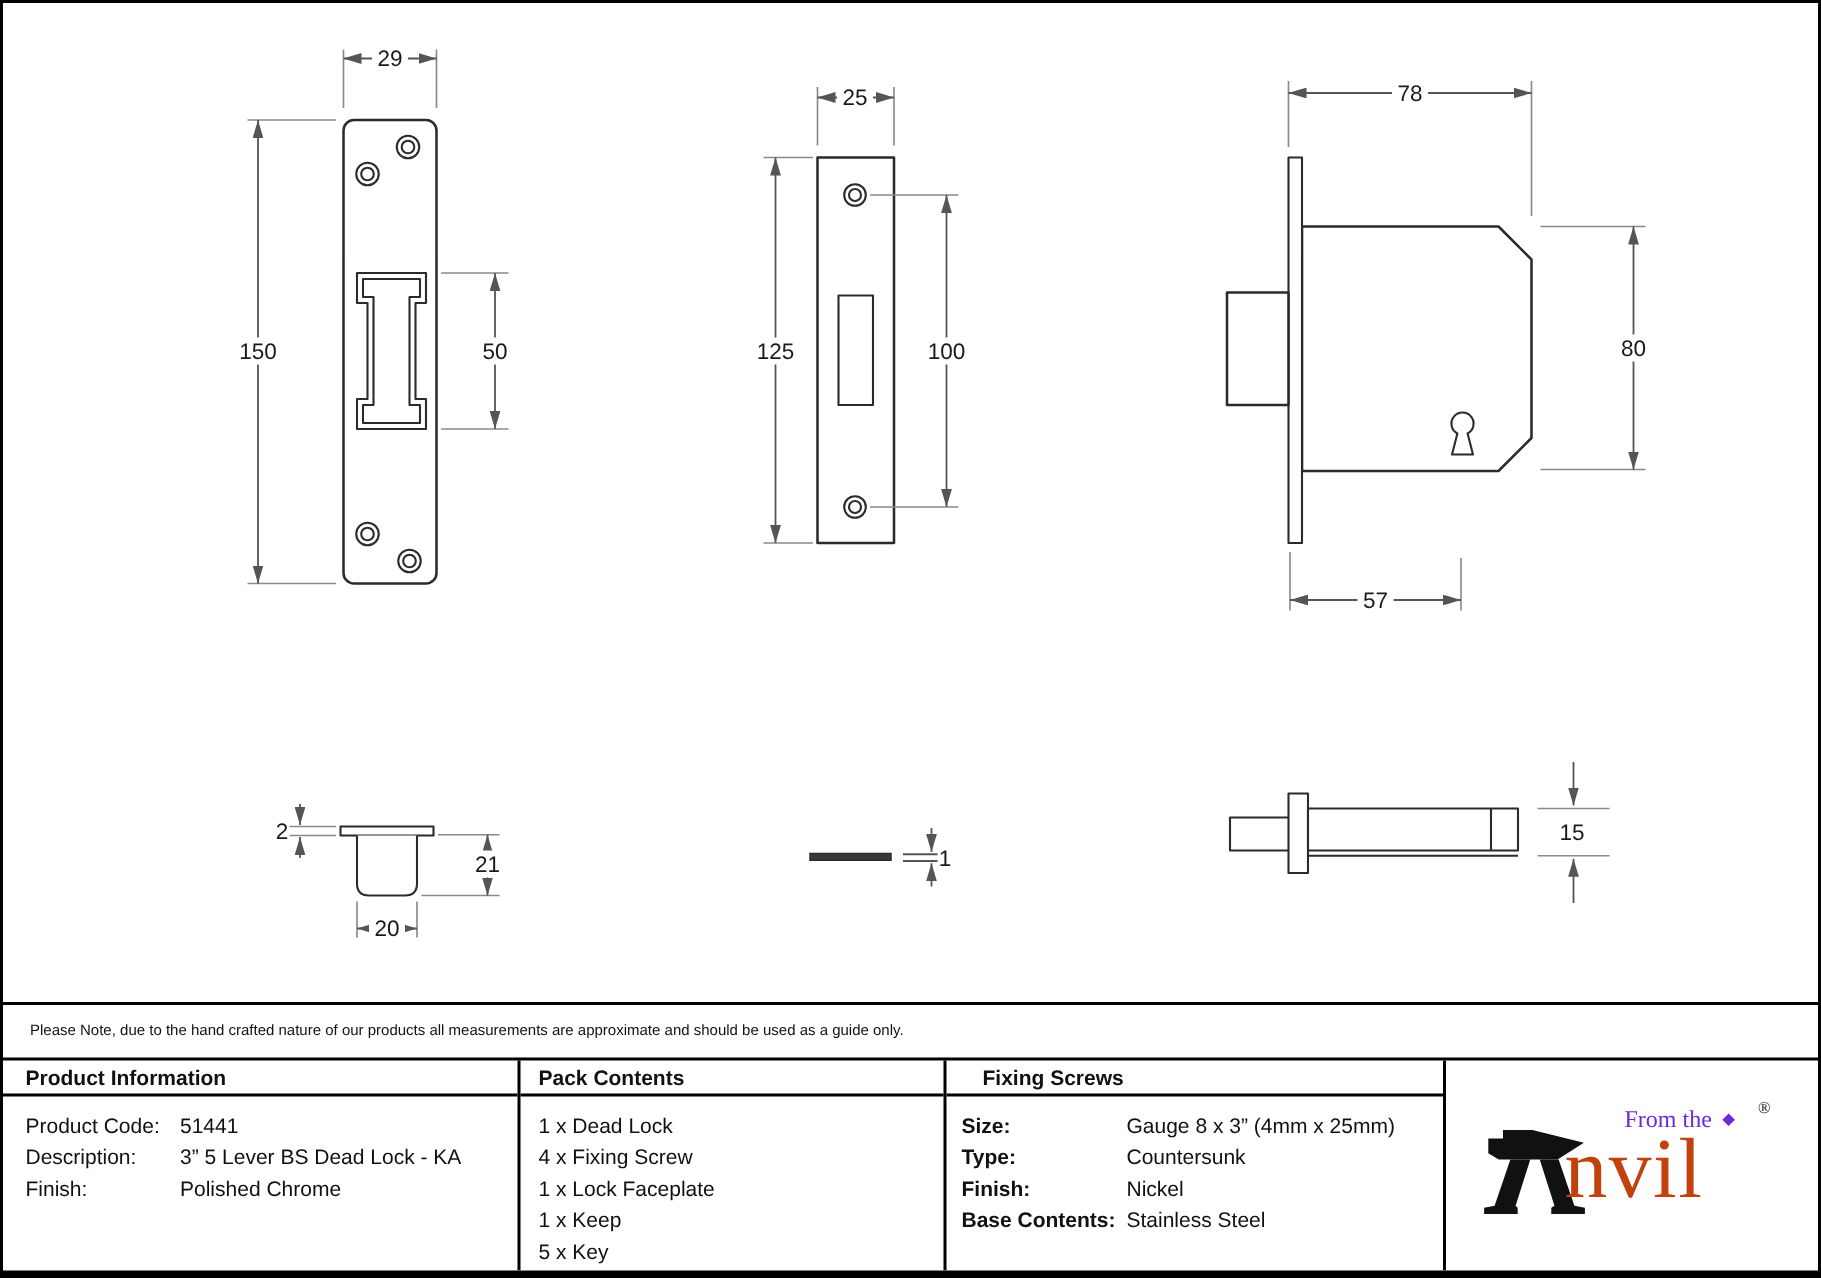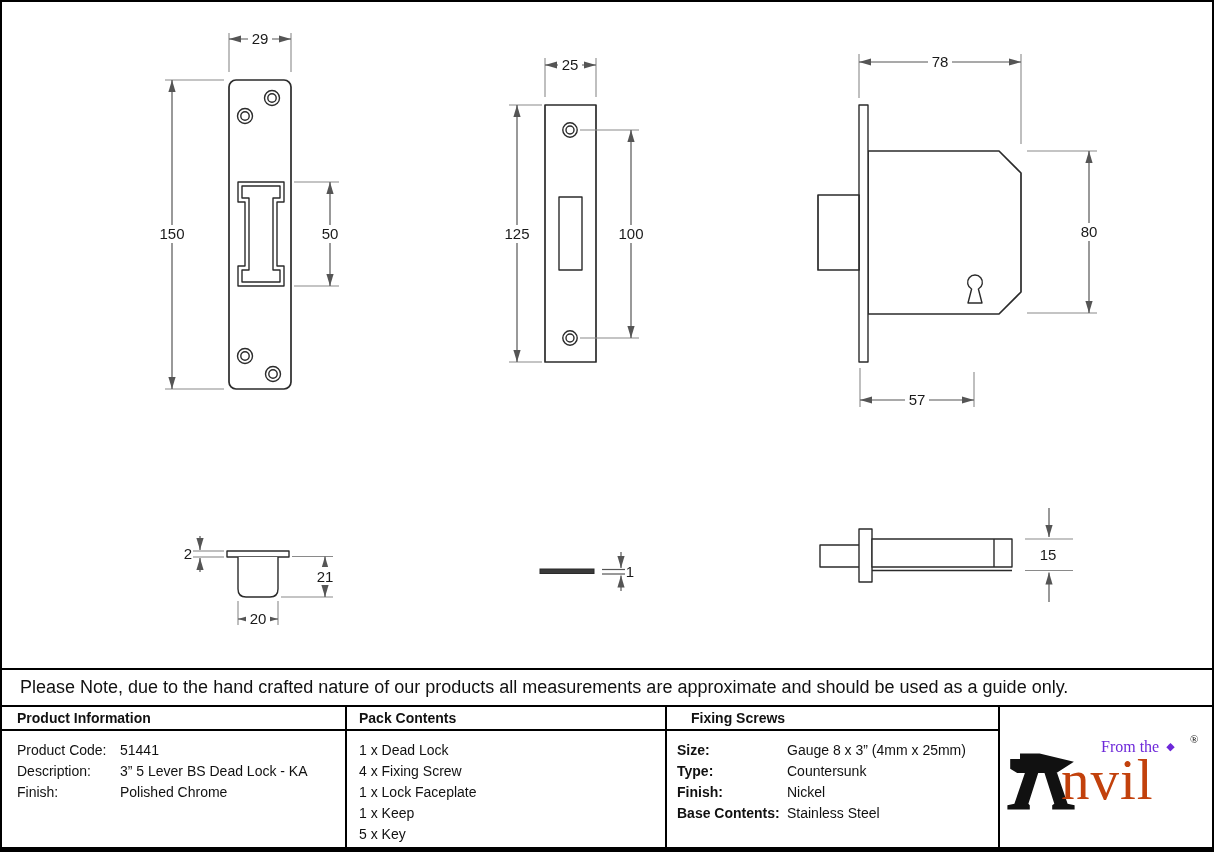--- a/index.html
+++ b/index.html
@@ -12,29 +12,29 @@
   svg text{font-family:"Liberation Sans",sans-serif;font-size:15px;fill:#1a1a1a;}
   .shape{fill:#fff;stroke:#2b2b2b;stroke-width:1.7;stroke-linejoin:round;}
   .shape-thin{fill:#fff;stroke:#2b2b2b;stroke-width:1.4;stroke-linejoin:round;}
   .shape-dark{fill:#3a3a3a;stroke:#2b2b2b;stroke-width:1;}
   .dim{stroke:#555;stroke-width:1.2;fill:none;}
   .ext{stroke:#8a8a8a;stroke-width:1.1;}
   .lblbg{fill:#fff;}
   .note-strip{
     position:absolute;left:0;right:0;top:666px;height:37px;box-sizing:border-box;
     border-top:2px solid #000;display:flex;align-items:center;padding-left:18px;
-    font-size:18px;
+    font-size:10px;
   }
   .spec-table{
     position:absolute;left:0;right:0;top:703px;bottom:0;box-sizing:border-box;
     border-top:2px solid #000;display:flex;font-size:14px;
   }
   .col{box-sizing:border-box;height:100%;}
   .col-product{width:343px;}
-  .col-pack{width:320px;border-left:2px solid #000;}
+  .col-pack{width:284px;border-left:2px solid #000;}
   .col-fixing{width:333px;border-left:2px solid #000;}
   .col-logo{flex:1;border-left:2px solid #000;display:flex;align-items:center;justify-content:center;}
   .col-header{height:24px;box-sizing:border-box;border-bottom:2px solid #000;
     display:flex;align-items:center;font-weight:600;font-size:14px;}
   .col-product .col-header{padding-left:15px;}
   .col-pack .col-header{padding-left:12px;}
   .col-fixing .col-header{padding-left:24px;}
   .col-body{padding-top:9px;line-height:21px;}
   .col-product .col-body{padding-left:15px;}
   .col-pack .col-body{padding-left:12px;}

